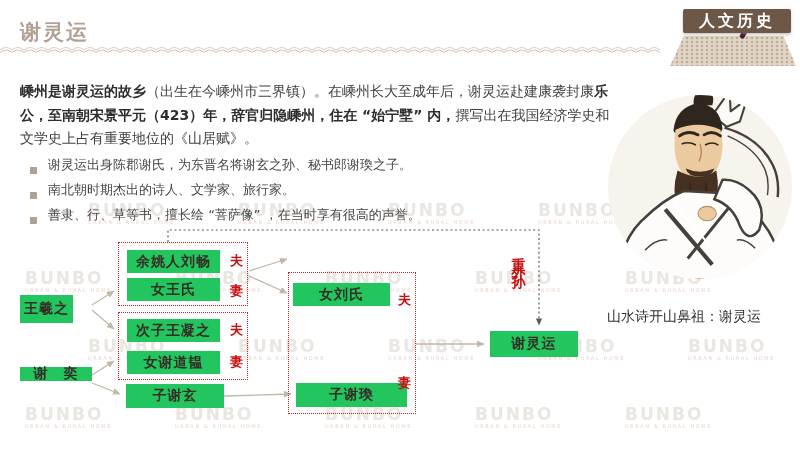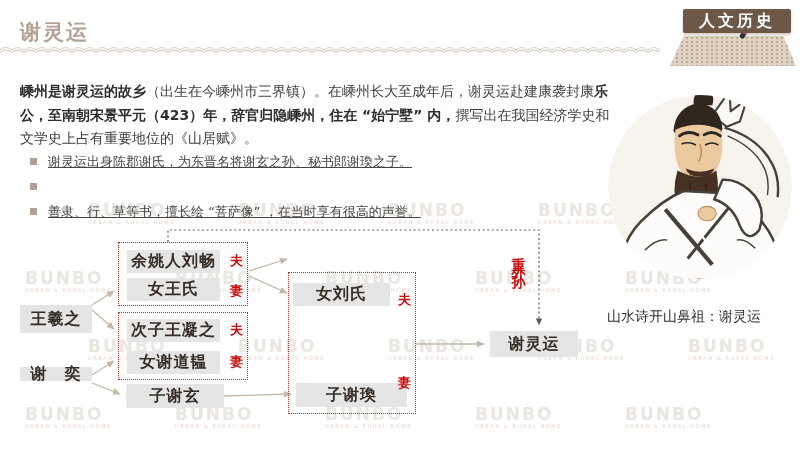--- a/index.html
+++ b/index.html
@@ -22,24 +22,24 @@
        background-size:5px 4px;
        clip-path:polygon(11% 0,90% 0,100% 100%,0 100%);}
   .brush{position:absolute;left:742px;top:26px;width:5px;height:13px;z-index:3;
          transform:rotate(32deg);border-radius:2px;
          background:linear-gradient(#17b6c6 0 32%,#c4168e 32% 62%,#2a2a2a 62% 100%);}
   
   .intro{position:absolute;left:20px;top:66px;width:596px;font-size:14px;line-height:23.5px;
          color:#3f3f3f;z-index:2;}
   .intro .b{font-weight:bold;color:#2d2d2d;}
   .bullets{position:absolute;left:30px;top:149px;z-index:2;}
-  .bullet{display:flex;align-items:center;height:25px;font-size:13px;color:#454545;text-decoration:underline;}
+  .bullet{display:flex;align-items:flex-end;height:25px;font-size:13px;color:#454545;}
   .bullet .sq{width:7px;height:7px;background:#b2a192;margin-right:11px;flex:0 0 auto;}
   
-  .dbox{position:absolute;background:#e5e5e5;color:#352d26;font-size:16px;font-weight:bold;
+  .dbox{position:absolute;background:#22c55e;color:#352d26;font-size:14px;font-weight:bold;
         display:flex;align-items:center;justify-content:center;z-index:2;letter-spacing:1px;}
   .dgroup{position:absolute;border:1.6px dotted #cf2020;z-index:1;}
   .rlabel{position:absolute;color:#c90f0f;font-size:13px;font-weight:bold;z-index:2;}
   .vlabel{position:absolute;left:510px;top:246px;color:#c90f0f;font-size:14px;font-weight:bold;
           writing-mode:vertical-rl;text-orientation:upright;letter-spacing:9px;z-index:2;}
   .lines{position:absolute;left:0;top:0;z-index:1;}
   
   .portrait{position:absolute;left:606px;top:84px;z-index:2;}
   .caption{position:absolute;left:607px;top:308px;font-size:14px;color:#2e2e2e;z-index:2;}
 </style>
@@ -139,20 +139,21 @@
 
   <p class="intro"><span class="b">嵊州是谢灵运的故乡</span><span>（出生在今嵊州市三界镇）。在嵊州长大至成年后，谢灵运赴建康袭封康</span><span class="b">乐公，至南朝宋景平元（423）年，辞官归隐嵊州，住在 “始宁墅” 内，</span><span>撰写出在我国经济学史和文学史上占有重要地位的《山居赋》。</span></p>
 
   <div class="bullets">
     <div class="bullet">
       <span class="sq"></span>
       <span>谢灵运出身陈郡谢氏，为东晋名将谢玄之孙、秘书郎谢瑍之子。</span>
     </div>
     <div class="bullet">
       <span class="sq"></span>
+      <span>南北朝时期杰出的诗人、文学家、旅行家。</span>
     </div>
     <div class="bullet">
       <span class="sq"></span>
       <span>善隶、行、草等书，擅长绘 “菩萨像” ，在当时享有很高的声誉。</span>
     </div>
   </div>
 
   <svg class="lines" width="800" height="450">
     <defs>
       <marker id="ah" markerWidth="8" markerHeight="7" refX="5.5" refY="2.6" orient="auto">
@@ -172,21 +173,21 @@
       <path d="M224 396 L291 394" marker-end="url(#ah)"></path>
       <path d="M416 344 L484 344" marker-end="url(#ah)"></path>
     </g>
     <path d="M168 242 L168 230 L539 230 L539 325" fill="none" stroke="#5a5a5a" stroke-width="1.2" stroke-dasharray="2,2.6" marker-end="url(#ahd)"></path>
   </svg>
 
   <div class="dgroup" style="left:118px;top:242px;width:128px;height:62px"></div>
   <div class="dgroup" style="left:118px;top:312px;width:128px;height:66px"></div>
   <div class="dgroup" style="left:288px;top:272px;width:126px;height:140px"></div>
 
-  <div class="dbox" style="left:20px;top:305px;width:72px;height:28px">王羲之</div>
+  <div class="dbox" style="left:20px;top:295px;width:53px;height:28px">王羲之</div>
   <div class="dbox" style="left:20px;top:367px;width:72px;height:14px">谢　奕</div>
   <div class="dbox" style="left:127px;top:250px;width:93px;height:23px">余姚人刘畅</div>
   <div class="dbox" style="left:127px;top:278px;width:93px;height:23px">女王氏</div>
   <div class="dbox" style="left:127px;top:319px;width:93px;height:23px">次子王凝之</div>
   <div class="dbox" style="left:127px;top:351px;width:93px;height:23px">女谢道韫</div>
   <div class="dbox" style="left:126px;top:384px;width:98px;height:24px">子谢玄</div>
   <div class="dbox" style="left:293px;top:283px;width:97px;height:23px">女刘氏</div>
   <div class="dbox" style="left:296px;top:383px;width:111px;height:24px">子谢瑍</div>
   <div class="dbox" style="left:490px;top:331px;width:88px;height:26px">谢灵运</div>
 

